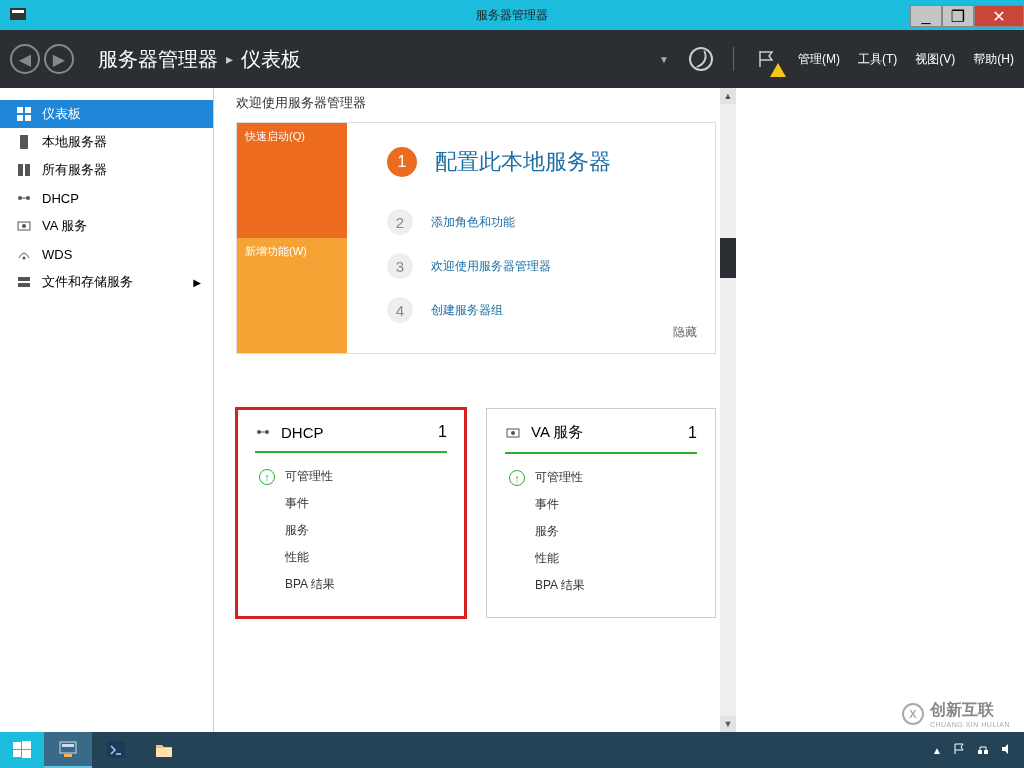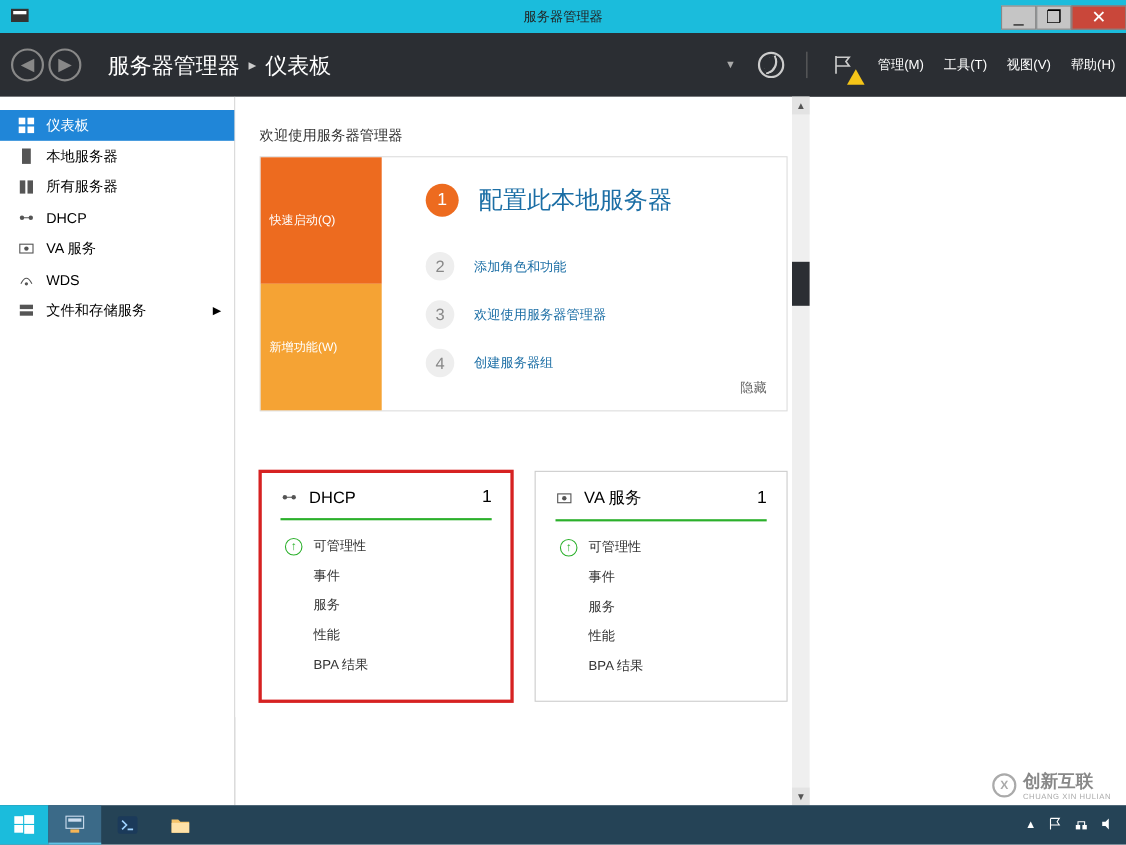--- a/index.html
+++ b/index.html
@@ -26,27 +26,27 @@
 .warn-triangle { position: absolute; bottom: -4px; right: -6px; width: 0; height: 0; border-left: 8px solid transparent; border-right: 8px solid transparent; border-bottom: 14px solid #f5c518; }
 .menu-item { cursor: default; }
 
 .body-area { display: flex; height: calc(100% - 88px - 36px); }
 .sidebar { width: 214px; background: #fff; border-right: 1px solid #ccc; padding-top: 12px; }
 .sidebar-item { display: flex; align-items: center; height: 28px; padding-left: 16px; font-size: 13px; gap: 10px; cursor: default; }
 .sidebar-item.active { background: #2086d8; color: #fff; }
 .sidebar-item .chev { margin-left: auto; margin-right: 12px; font-size: 10px; }
 .si-icon { width: 16px; height: 16px; display: inline-flex; align-items: center; justify-content: center; }
 
-.main { flex: 1; background: #fff; overflow-y: auto; position: relative; padding: 26px 20px 14px 22px; }
+.main { flex: 1; background: #fff; overflow-y: auto; position: relative; padding: 6px 20px 14px 22px; }
 .section-heading { font-size: 13px; color: #333; margin-bottom: 2px; }
 .section-sub { font-size: 11px; color: #888; margin-bottom: 6px; }
 
 .welcome-row { display: flex; border: 1px solid #ddd; margin-top: 10px; }
 .welcome-tabs { width: 110px; display: flex; flex-direction: column; }
-.wtab { flex: 1; display: flex; align-items: center; padding: 6px 8px; font-size: 11px; color: #fff; min-height: 90px; }
+.wtab { flex: 1; display: flex; align-items: flex-start; padding: 6px 8px; font-size: 11px; color: #fff; min-height: 90px; }
 .wtab.t1 { background: #ed6b1f; }
 .wtab.t2 { background: #f5a334; }
 .wtab.t3 { background: #f5b556; }
 .welcome-body { flex: 1; padding: 24px 28px 12px 40px; position: relative; }
 .step { display: flex; align-items: center; gap: 18px; margin-bottom: 18px; }
 .step-num { width: 30px; height: 30px; border-radius: 50%; display: flex; align-items: center; justify-content: center; font-size: 16px; }
 .step.primary .step-num { background: #ed6b1f; color: #fff; }
 .step.primary .step-text { color: #1b6ea5; font-size: 22px; }
 .step.secondary .step-num { background: #eee; color: #888; font-size: 15px; width: 26px; height: 26px; }
 .step.secondary .step-text { color: #1b6ea5; font-size: 12px; }

